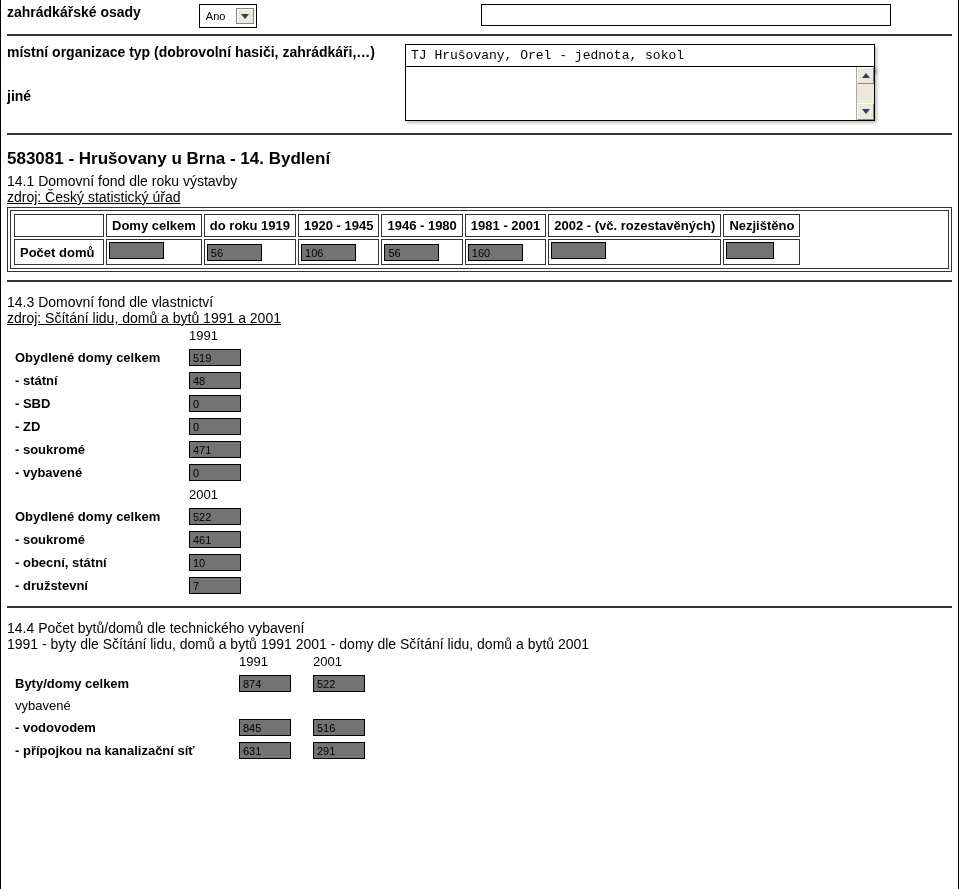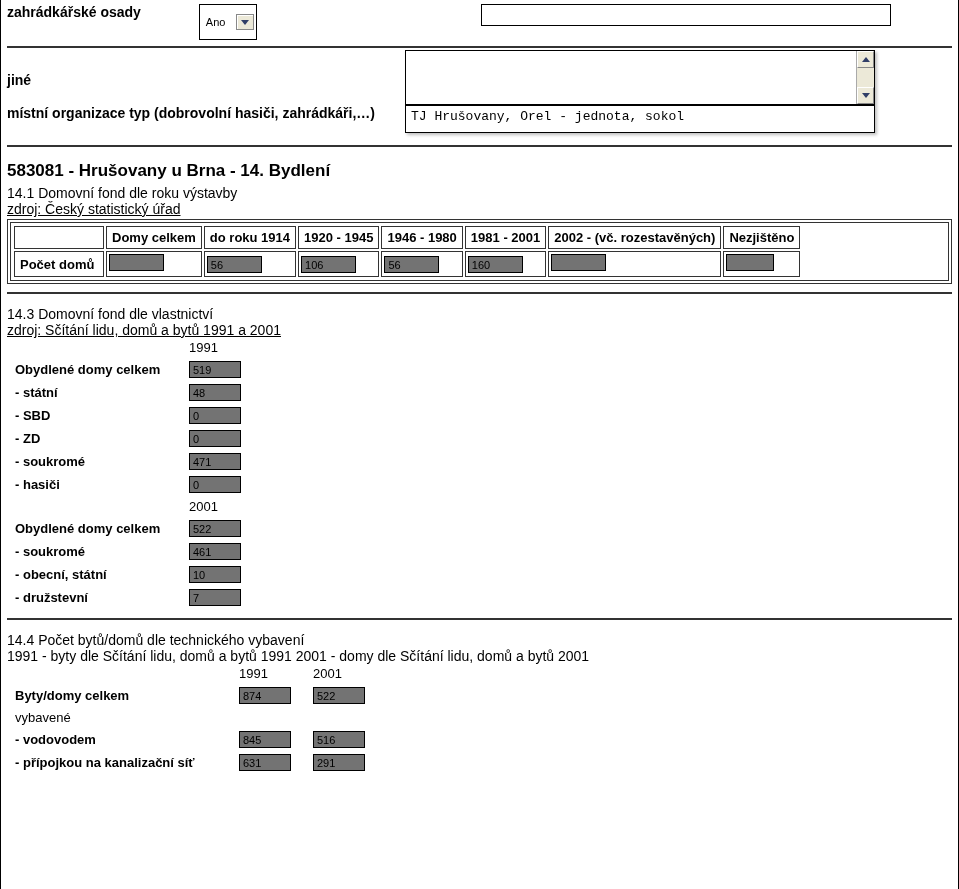--- a/index.html
+++ b/index.html
@@ -29,21 +29,21 @@
     display: flex;
     align-items: flex-start;
     padding: 4px 6px 0 6px;
   }
   
   .dropdown {
     display: inline-flex;
     align-items: center;
     border: 1px solid #000;
     background: #fff;
-    height: 36px;
+    height: 24px;
     padding: 0 2px 0 6px;
     font-size: 12px;
   }
   .dropdown .dd-btn {
     width: 18px;
     height: 16px;
     margin-left: 8px;
     border: 1px solid #888;
     background: #ece9d8;
     display: flex;
@@ -198,58 +198,58 @@
       <span style="flex:1;font-size:11px;">Ano</span>
       <span class="dd-btn">
           <span class="dd-arrow"></span>
         </span>
     </span>
     <span style="flex:0 0 108px;"></span>
     <span class="long-input" style="width:410px;"></span>
   </div>
 
   <hr class="full">
+
+  <div class="row-top" style="gap:18px; padding-top:0;">
+    <span class="label" style="width:380px;">místní organizace typ (dobrovolní hasiči, zahrádkáři,…)</span>
+    <div class="textarea-wrap" style="width:470px; height:28px;">
+      <div class="textarea-content">TJ Hrušovany, Orel - jednota, sokol</div>
+    </div>
+  </div>
 
   <div class="row-top" style="gap:18px; padding-top:16px;">
     <span class="label" style="width:380px;">jiné</span>
     <div class="textarea-wrap" style="width:470px; height:55px; margin-top:-22px;">
       <div class="textarea-content"></div>
       <div class="textarea-scroll">
         <div class="scroll-btn">
             <span class="arrow-up"></span>
           </div>
         <div class="scroll-btn">
             <span class="arrow-down"></span>
           </div>
       </div>
     </div>
   </div>
 
-  <div class="row-top" style="gap:18px; padding-top:0;">
-    <span class="label" style="width:380px;">místní organizace typ (dobrovolní hasiči, zahrádkáři,…)</span>
-    <div class="textarea-wrap" style="width:470px; height:28px;">
-      <div class="textarea-content">TJ Hrušovany, Orel - jednota, sokol</div>
-    </div>
-  </div>
-
   <hr class="full" style="margin-top:12px;">
 
   <div class="section-heading">583081 - Hrušovany u Brna - 14. Bydlení</div>
 
   <div class="sub-heading">14.1 Domovní fond dle roku výstavby</div>
   <div class="sub-heading" style="padding-top:0;text-decoration:underline;">zdroj: Český statistický úřad</div>
 
   <div class="tbl-frame">
     <div class="tbl-inner">
       <table class="tbl">
         <tbody>
             <tr>
           <th style="border:1px solid #333;width:90px;"></th>
           <th>Domy celkem</th>
-          <th>do roku 1914</th>
+          <th>do roku 1919</th>
           <th>1920 - 1945</th>
           <th>1946 - 1980</th>
           <th>1981 - 2001</th>
           <th>2002 - (vč. rozestavěných)</th>
           <th>Nezjištěno</th>
         </tr>
         <tr>
           <td style="font-weight:bold;">Počet domů</td>
           <td class="empty-box"><span class="data-box w55"></span></td>
           <td class="empty-box"><span class="data-box w55">56</span></td>
@@ -287,21 +287,21 @@
       <span></span>
 
     <span class="k">- ZD</span>
     <span class="data-box w30">0</span>
       <span></span>
 
     <span class="k">- soukromé</span>
     <span class="data-box w30">471</span>
       <span></span>
 
-    <span class="k">- hasiči</span>
+    <span class="k">- vybavené</span>
     <span class="data-box w30">0</span>
       <span></span>
 
     <span></span>
       <span class="year">2001</span>
       <span></span>
 
     <span class="k">Obydlené domy celkem</span>
     <span class="data-box w30">522</span>
       <span></span>

